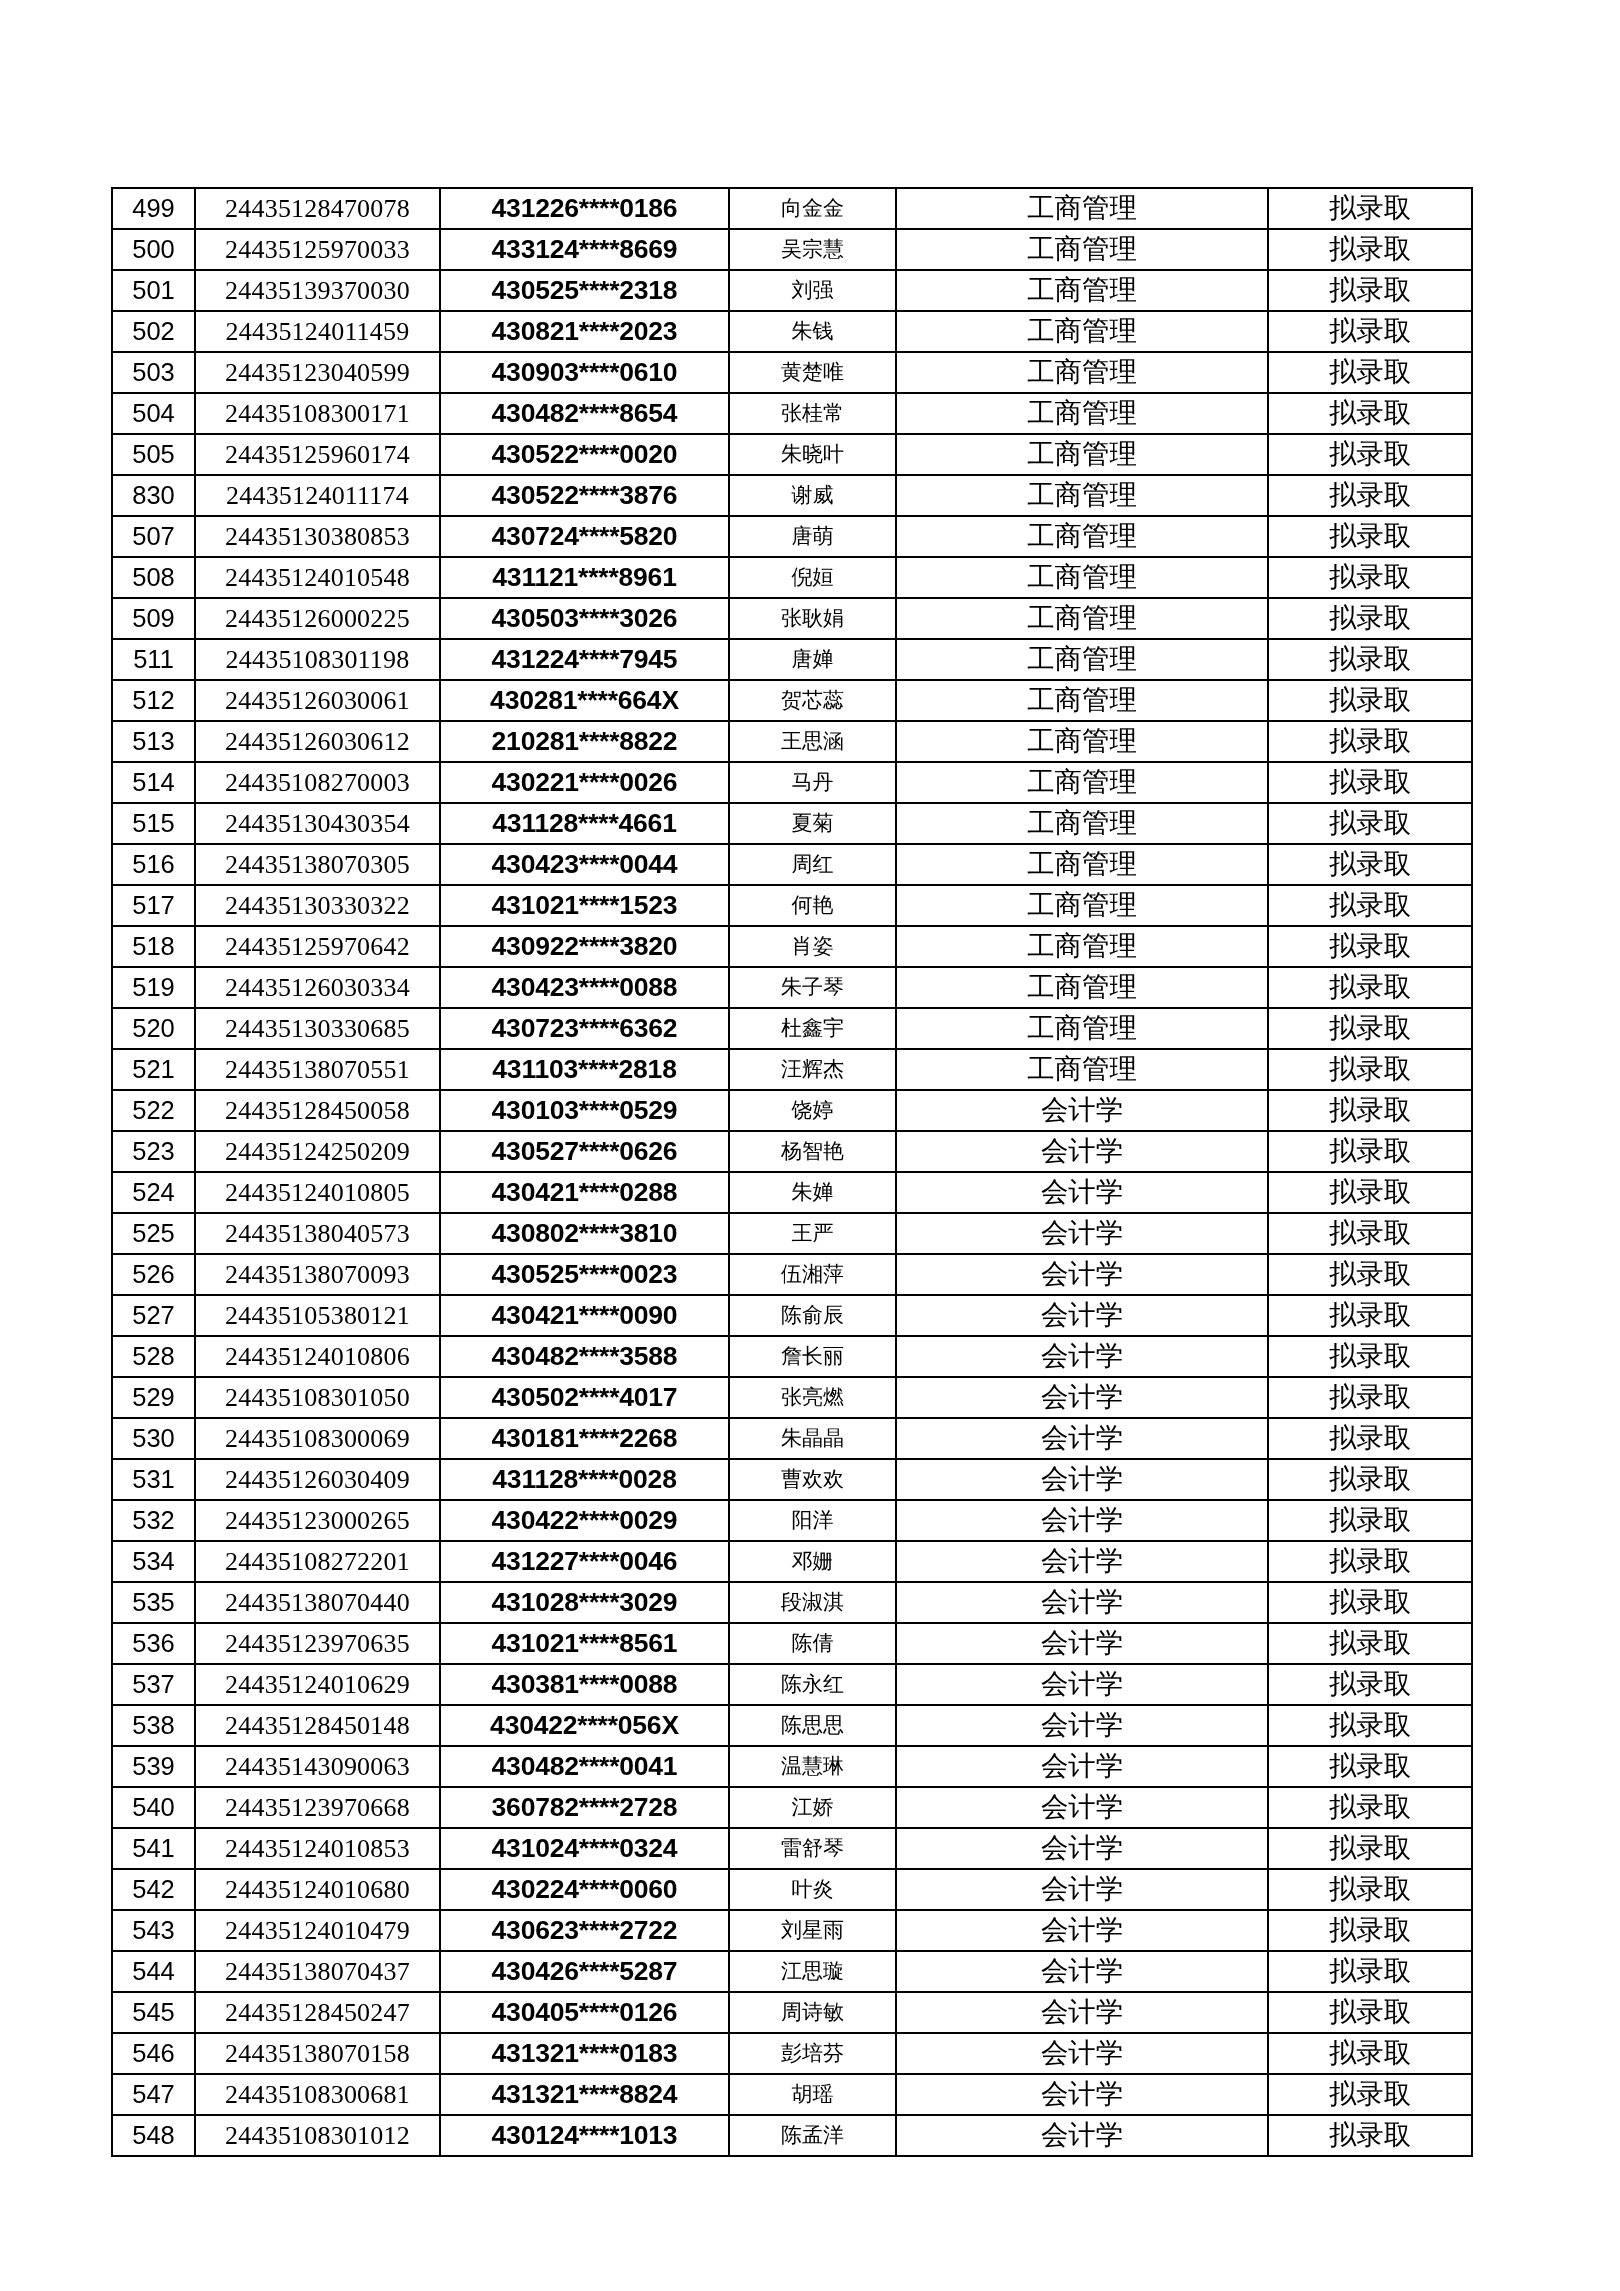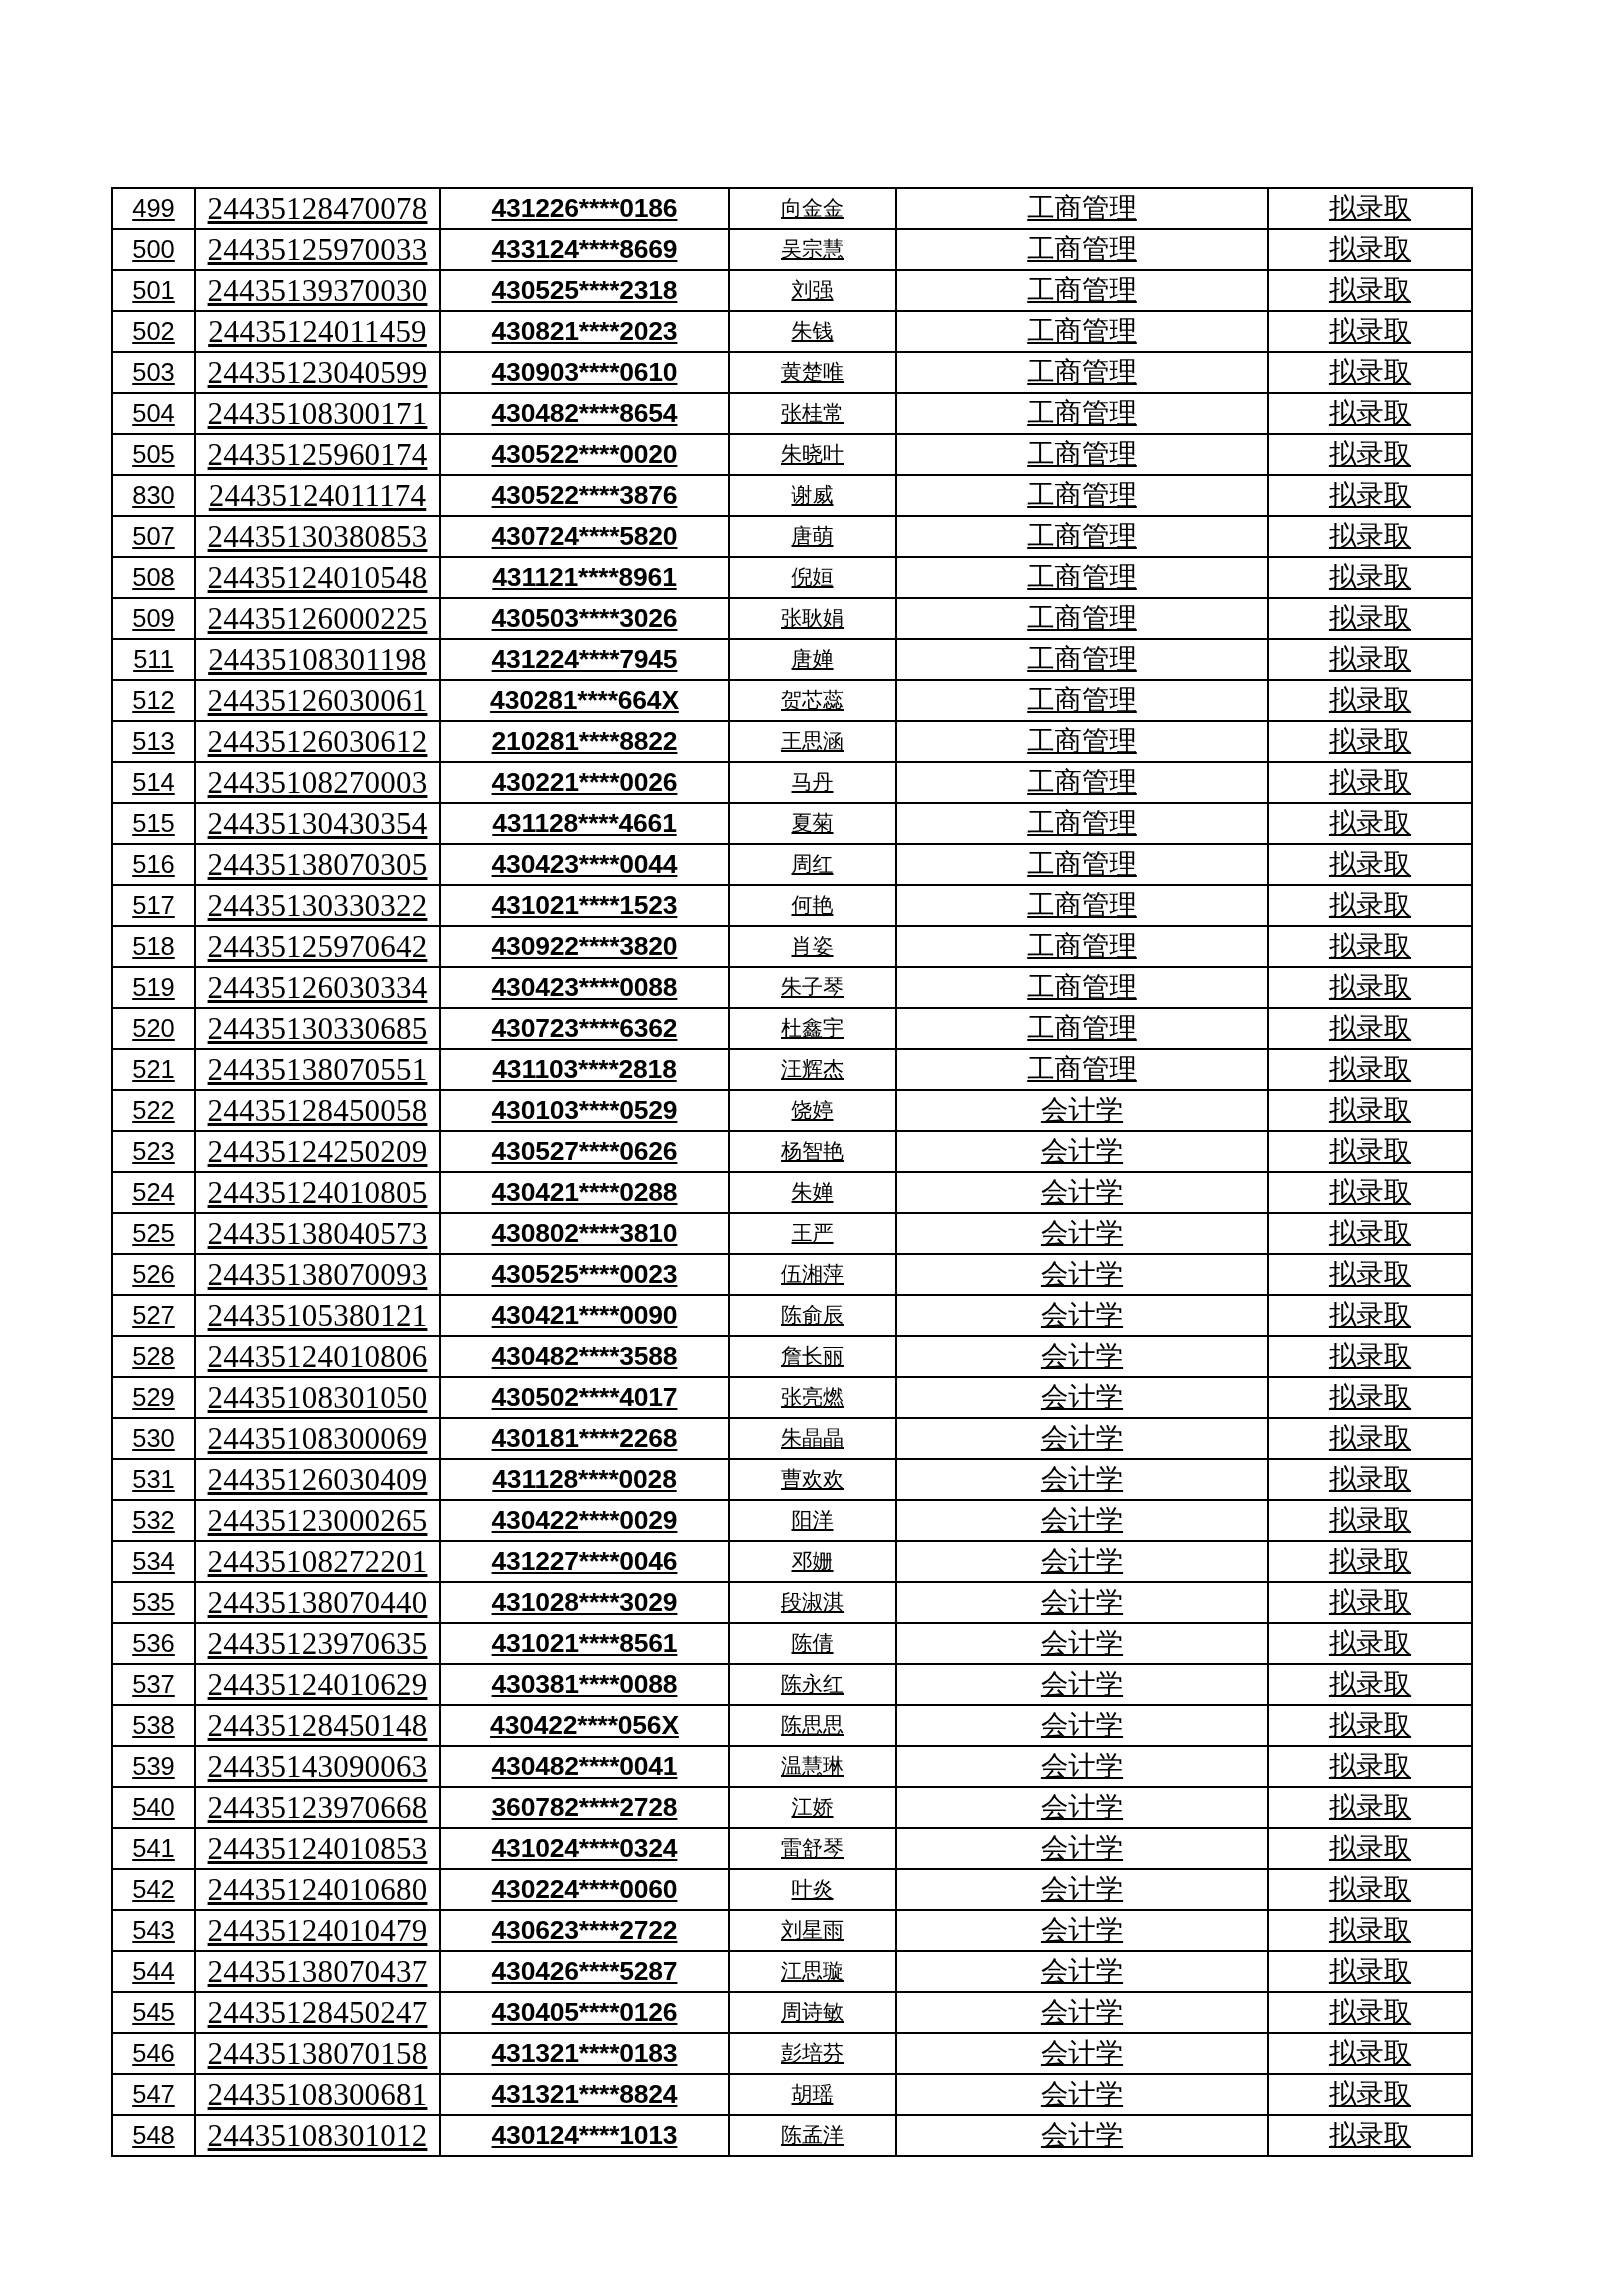--- a/index.html
+++ b/index.html
@@ -22,21 +22,20 @@
     background: #ffffff;
     box-sizing: border-box;
   }
   #admission-table {
     position: absolute;
     left: 111px;
     top: 187px;
     width: 1360px;
     border-collapse: collapse;
     table-layout: fixed;
-    text-decoration: underline;
   }
   #admission-table td {
     border: 2.1px solid #000000;
     padding: 0;
     height: 39px;
     line-height: 39px;
     text-align: center;
     vertical-align: middle;
     overflow: hidden;
     white-space: nowrap;
@@ -49,21 +48,21 @@
   col.c-major    { width: 372px; }
   col.c-status   { width: 204px; }
 
   .cell-seq {
     font-family: "Liberation Sans", sans-serif;
     font-size: 25.5px;
     font-weight: normal;
   }
   .cell-exam {
     font-family: "Liberation Serif", serif;
-    font-size: 31px;
+    font-size: 26px;
     letter-spacing: 0.2px;
     margin-left: 20px;
   }
   .cell-idcard {
     font-family: "Liberation Sans", sans-serif;
     font-size: 26.5px;
     font-weight: bold;
     letter-spacing: -0.2px;
   }
   .cell-name {

